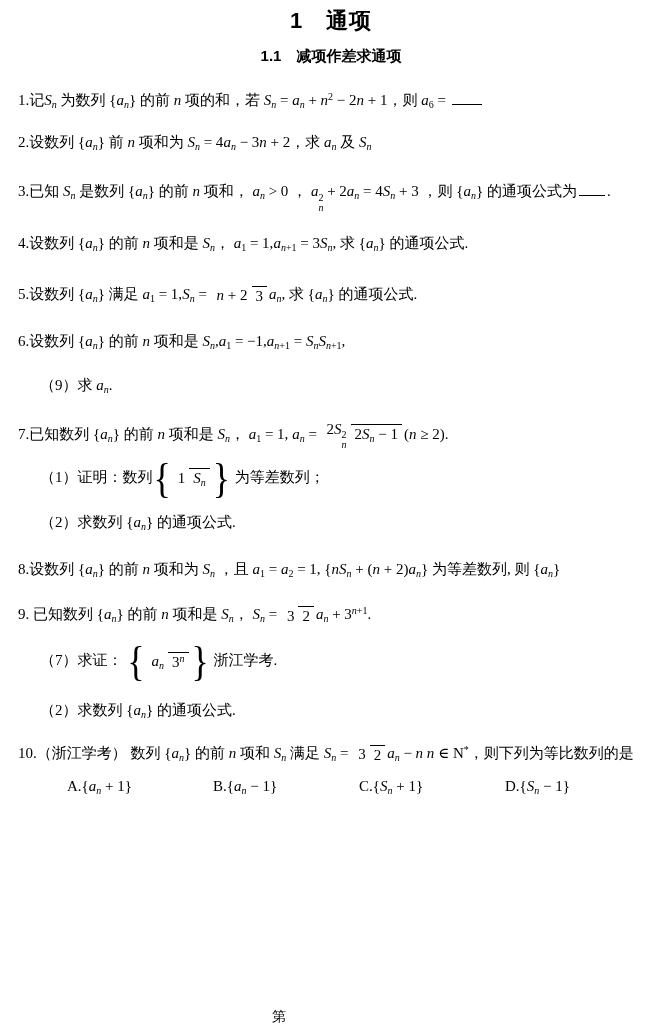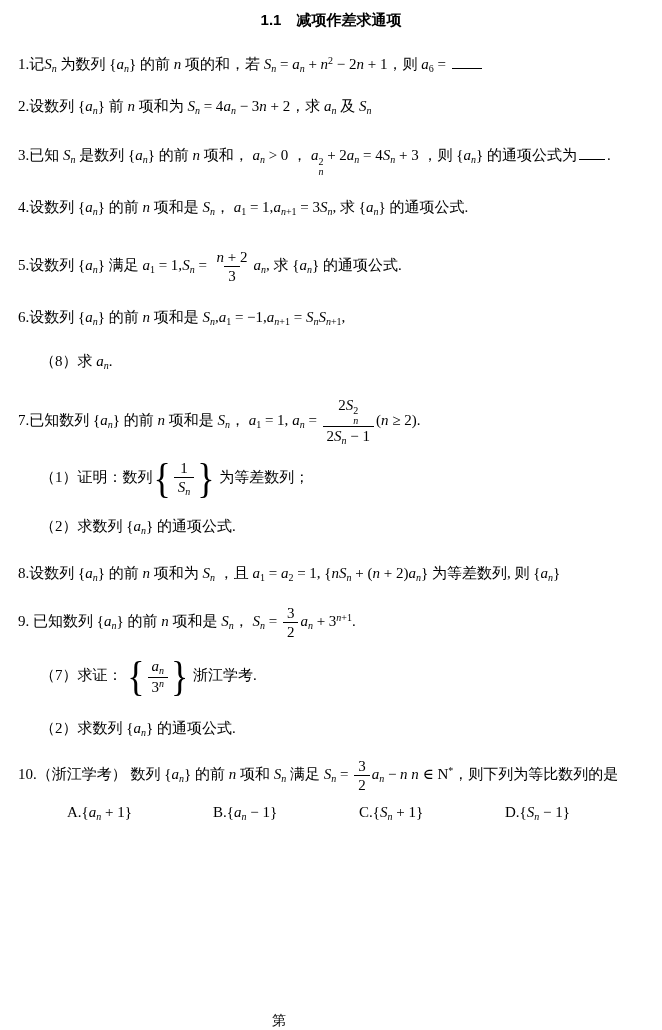--- a/index.html
+++ b/index.html
@@ -22,49 +22,50 @@
   .cont{padding-left:8px;}
   .choices{padding-left:57px;}
   .choice{display:inline-block;width:146px;}
   .txt{font-style:normal;}
   .var{font-style:italic;}
   .var.up{font-style:normal;}
   .it{font-style:italic;}
   .sb{font-size:10px;vertical-align:-0.3em;}
   .sp{font-size:10px;vertical-align:0.5em;}
   .ss{display:inline-flex;flex-direction:column;font-size:10px;line-height:1;vertical-align:-0.45em;text-align:left;}
-  .frac{display:inline-flex;flex-direction:column;align-items:center;vertical-align:middle;margin:0 2px;line-height:1.2;}
+  .frac{display:inline-flex;flex-direction:row;align-items:center;vertical-align:middle;margin:0 2px;line-height:1.2;}
   .num,.den{display:block;text-align:center;padding:0 4px;}
   .den{border-top:1px solid #000;}
   .brace{
     font-size:36px;font-weight:400;line-height:0.9;vertical-align:middle;
     display:inline-block;transform:scaleY(1.15);padding:0 1px;
   }
   .blank{display:inline-block;border-bottom:1px solid #000;height:15px;vertical-align:baseline;margin:0 2px;}
   .footer{position:absolute;left:272px;top:1002px;font-size:14px;}
 </style>
 </head>
 <body>
 
 <div class="page">
+  <div class="title">1　通项</div>
   <div class="subtitle">1.1　减项作差求通项</div>
   <div id="problem-list">
       <div class="line prob" style="margin-top: 20px;"><span class="txt">1.记</span><span class="txt">​</span><span class="var">S</span><span class="sb"><span class="it">n</span></span><span class="txt"> 为数列 {</span><span class="var">a</span><span class="sb"><span class="it">n</span></span><span class="txt">} 的前 </span><span class="var">n</span><span class="txt"> 项的和，若 </span><span class="var">S</span><span class="sb"><span class="it">n</span></span><span class="txt"> = </span><span class="var">a</span><span class="sb"><span class="it">n</span></span><span class="txt"> + </span><span class="var">n</span><span class="sp"><span>2</span></span><span class="txt"> − 2</span><span class="var">n</span><span class="txt"> + 1，则 </span><span class="var">a</span><span class="sb"><span>6</span></span><span class="txt"> = </span><span class="blank" style="width: 30px;"></span></div>
       <div class="line prob" style="margin-top: 17px;"><span class="txt">2.设数列 {</span><span class="var">a</span><span class="sb"><span class="it">n</span></span><span class="txt">}  前 </span><span class="var">n</span><span class="txt"> 项和为 </span><span class="var">S</span><span class="sb"><span class="it">n</span></span><span class="txt"> = 4</span><span class="var">a</span><span class="sb"><span class="it">n</span></span><span class="txt"> − 3</span><span class="var">n</span><span class="txt"> + 2，求  </span><span class="var">a</span><span class="sb"><span class="it">n</span></span><span class="txt">  及  </span><span class="var">S</span><span class="sb"><span class="it">n</span></span></div>
       <div class="line prob" style="margin-top: 23px;"><span class="txt">3.已知 </span><span class="var">S</span><span class="sb"><span class="it">n</span></span><span class="txt"> 是数列 {</span><span class="var">a</span><span class="sb"><span class="it">n</span></span><span class="txt">} 的前 </span><span class="var">n</span><span class="txt"> 项和， </span><span class="var">a</span><span class="sb"><span class="it">n</span></span><span class="txt"> &gt; 0 ， </span><span class="var">a</span><span class="ss">
           <span><span>2</span></span>
           <span><span class="it">n</span></span>
         </span><span class="txt"> + 2</span><span class="var">a</span><span class="sb"><span class="it">n</span></span><span class="txt"> = 4</span><span class="var">S</span><span class="sb"><span class="it">n</span></span><span class="txt"> + 3 ，则 {</span><span class="var">a</span><span class="sb"><span class="it">n</span></span><span class="txt">} 的通项公式为</span><span class="blank" style="width: 26px;"></span><span class="txt">.</span></div>
       <div class="line prob" style="margin-top: 20px;"><span class="txt">4.设数列 {</span><span class="var">a</span><span class="sb"><span class="it">n</span></span><span class="txt">} 的前 </span><span class="var">n</span><span class="txt"> 项和是 </span><span class="var">S</span><span class="sb"><span class="it">n</span></span><span class="txt">，  </span><span class="var">a</span><span class="sb"><span>1</span></span><span class="txt"> = 1,</span><span class="var">a</span><span class="sb"><span class="it">n</span><span>+</span><span>1</span></span><span class="txt"> = 3</span><span class="var">S</span><span class="sb"><span class="it">n</span></span><span class="txt">, 求 {</span><span class="var">a</span><span class="sb"><span class="it">n</span></span><span class="txt">} 的通项公式.</span></div>
       <div class="line prob" style="margin-top: 26px;"><span class="txt">5.设数列 {</span><span class="var">a</span><span class="sb"><span class="it">n</span></span><span class="txt">} 满足 </span><span class="var">a</span><span class="sb"><span>1</span></span><span class="txt"> = 1,</span><span class="var">S</span><span class="sb"><span class="it">n</span></span><span class="txt"> = </span><span class="frac">
           <span class="num"><span class="var">n</span><span class="txt"> + 2</span></span>
           <span class="den"><span class="txt">3</span></span>
         </span><span class="var">a</span><span class="sb"><span class="it">n</span></span><span class="txt">, 求 {</span><span class="var">a</span><span class="sb"><span class="it">n</span></span><span class="txt">} 的通项公式.</span></div>
       <div class="line prob" style="margin-top: 22px;"><span class="txt">6.设数列 {</span><span class="var">a</span><span class="sb"><span class="it">n</span></span><span class="txt">} 的前 </span><span class="var">n</span><span class="txt"> 项和是 </span><span class="var">S</span><span class="sb"><span class="it">n</span></span><span class="txt">,</span><span class="var">a</span><span class="sb"><span>1</span></span><span class="txt"> = −1,</span><span class="var">a</span><span class="sb"><span class="it">n</span><span>+</span><span>1</span></span><span class="txt"> = </span><span class="var">S</span><span class="sb"><span class="it">n</span></span><span class="var">S</span><span class="sb"><span class="it">n</span><span>+</span><span>1</span></span><span class="txt">,</span></div>
-      <div class="line part" style="margin-top: 19px;"><span class="txt">（8）求 </span><span class="var">a</span><span class="sb"><span class="it">n</span></span><span class="txt">.</span></div>
+      <div class="line part" style="margin-top: 19px;"><span class="txt">（9）求 </span><span class="var">a</span><span class="sb"><span class="it">n</span></span><span class="txt">.</span></div>
       <div class="line prob" style="margin-top: 20px;"><span class="txt">7.已知数列 {</span><span class="var">a</span><span class="sb"><span class="it">n</span></span><span class="txt">} 的前 </span><span class="var">n</span><span class="txt"> 项和是 </span><span class="var">S</span><span class="sb"><span class="it">n</span></span><span class="txt">，  </span><span class="var">a</span><span class="sb"><span>1</span></span><span class="txt"> = 1, </span><span class="var">a</span><span class="sb"><span class="it">n</span></span><span class="txt"> = </span><span class="frac">
           <span class="num"><span class="txt">2</span><span class="var">S</span><span class="ss">
               <span><span>2</span></span>
               <span><span class="it">n</span></span>
             </span></span>
           <span class="den"><span class="txt">2</span><span class="var">S</span><span class="sb"><span class="it">n</span></span><span class="txt"> − 1</span></span>
         </span><span class="txt">(</span><span class="var">n</span><span class="txt"> ≥ 2).</span></div>
       <div class="line part" style="margin-top: 12px;"><span class="txt">（1）证明：数列</span><span class="brace">{</span><span class="frac">
           <span class="num"><span class="txt">1</span></span>
           <span class="den"><span class="var">S</span><span class="sb"><span class="it">n</span></span></span>

